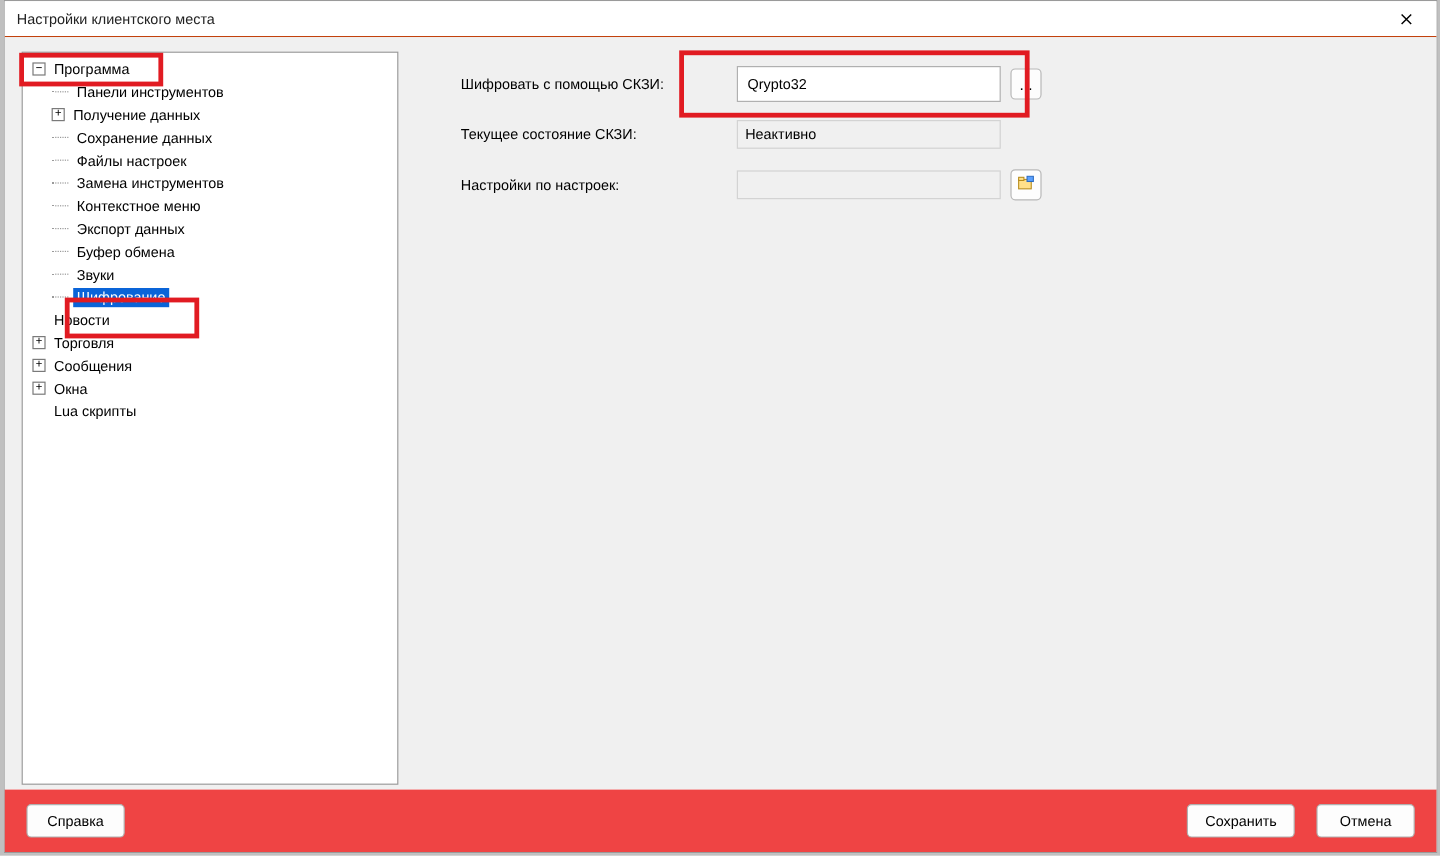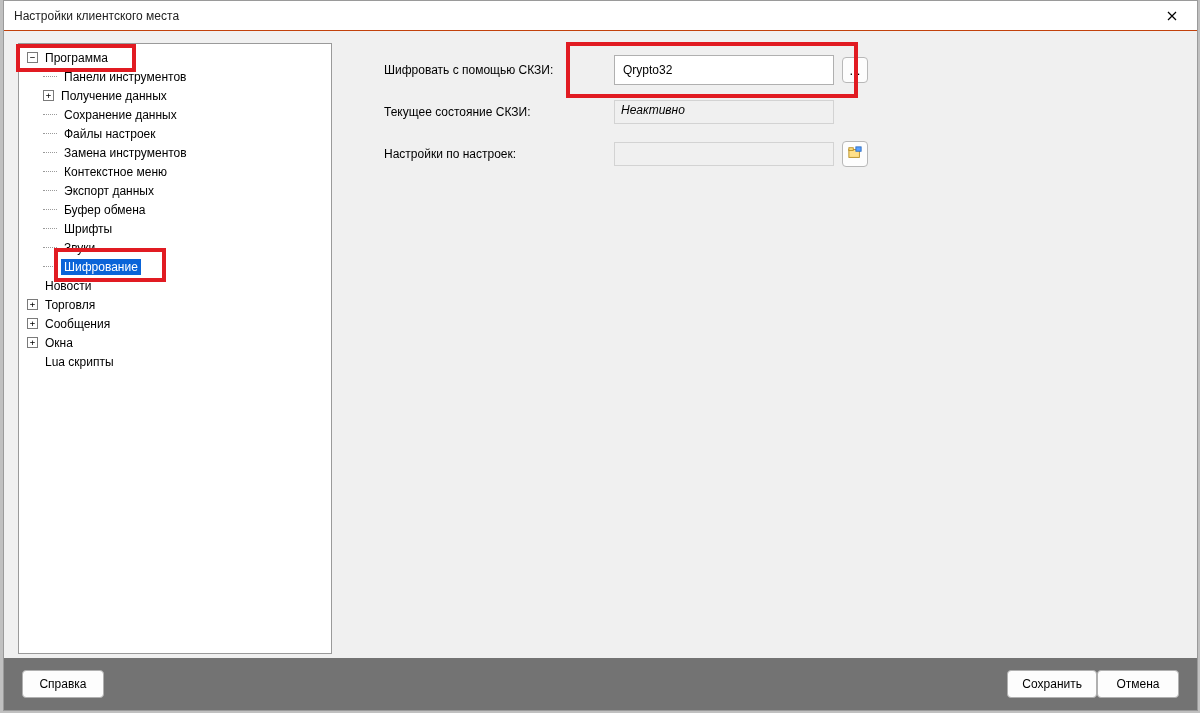--- a/index.html
+++ b/index.html
@@ -128,42 +128,42 @@
     font: inherit;
     color: #000;
   }
   .readonly-box {
     width: 100%;
     height: 24px;
     border: 1px solid #d3d3d3;
     background: #f0f0f0;
     padding: 2px 6px;
     color: #000;
-    display:flex; align-items:flex-start;font-style:italic;
+    display:flex; align-items:center;
   }
   .browse-btn, .icon-btn {
     width: 26px; height: 26px;
     border: 1px solid #b8b8b8;
     border-radius: 4px;
     background: #fdfdfd;
     display:flex; align-items:center; justify-content:center;
     cursor:pointer;
     margin-left: 8px;
     font-size: 13px;
     color: #000;
   }
   .icon-btn svg { width:14px; height:14px; }
 
   .footer {
     height: 52px;
-    background: #737373;
+    background: #ef4444;
     display: flex;
     align-items: center;
     padding: 0 18px;
-    gap: 0;
+    gap: 18px;
   }
   .footer .spacer { flex:1; }
   .btn {
     min-width: 82px;
     height: 28px;
     border: 1px solid #b0b0b0;
     border-radius: 4px;
     background: #fdfdfd;
     font: inherit;
     padding: 0 14px;
@@ -246,27 +246,20 @@
                     <span class="indent" style="width:22px"></span>
                     <span class="dots"></span>
                     <span class="label">Экспорт данных</span>
                   </div>
                 </li>
               <li>
                   <div class="node">
                     <span class="indent" style="width:22px"></span>
                     <span class="dots"></span>
                     <span class="label">Буфер обмена</span>
-                  </div>
-                </li>
-              <li>
-                  <div class="node">
-                    <span class="indent" style="width:22px"></span>
-                    <span class="dots"></span>
-                    <span class="label">Шрифты</span>
                   </div>
                 </li>
               <li>
                   <div class="node">
                     <span class="indent" style="width:22px"></span>
                     <span class="dots"></span>
                     <span class="label">Звуки</span>
                   </div>
                 </li>
               <li>

